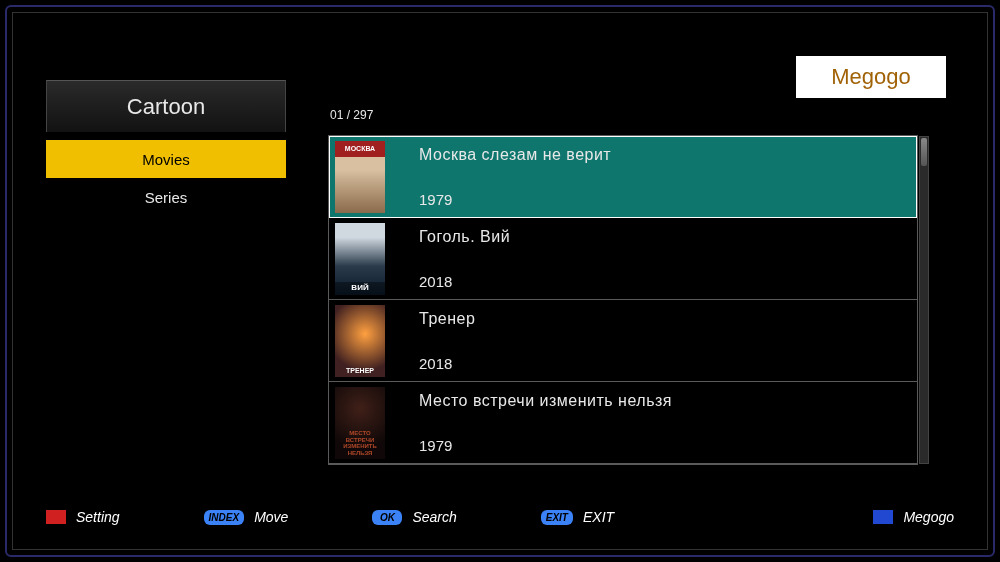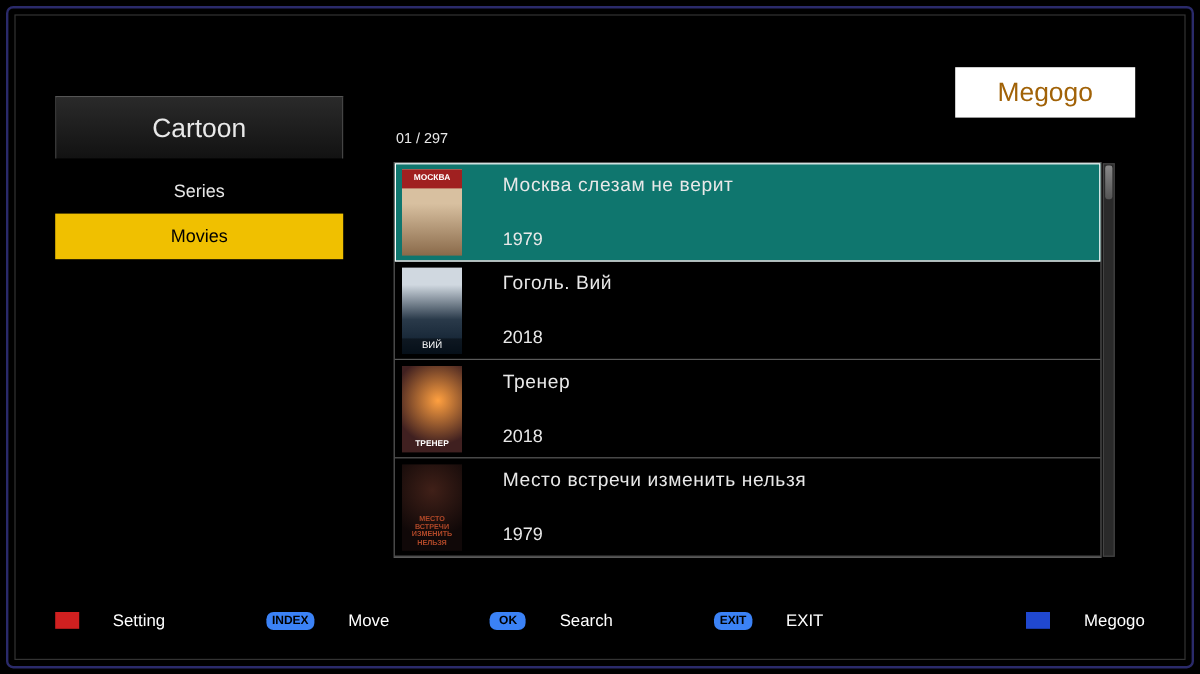--- a/index.html
+++ b/index.html
@@ -113,21 +113,21 @@
     font-size: 7px;
     color: #fff;
     text-align: center;
     padding: 2px;
     width: 100%;
     line-height: 1.1;
   }
   .poster1 { background: linear-gradient(#d8c0a0 40%, #8a6a4a); }
   .poster1 .poster-top { position:absolute; top:0; left:0; right:0; height:16px; background:#a02020; color:#fff; font-size:7px; font-weight:bold; display:flex; align-items:center; justify-content:center; }
   .poster2 { background: linear-gradient(#d0d8e0 20%, #2a3a4a 60%, #0a1a2a); }
-  .poster2 .poster-label { background: rgba(0,0,0,0.4); color:#fff; font-weight:normal; font-size:8px; }
+  .poster2 .poster-label { background: rgba(0,0,0,0.4); color:#fff; font-weight:bold; font-size:8px; }
   .poster3 { background: radial-gradient(circle at 60% 40%, #ffa040, #402020 70%); }
   .poster3 .poster-label { color:#fff; font-weight:bold; font-size:7px; }
   .poster4 { background: radial-gradient(circle at 50% 30%, #402018, #100808 70%); }
   .poster4 .poster-label { color:#b04828; font-size:6px; font-weight:bold; }
   .item-info {
     display: flex;
     flex-direction: column;
     justify-content: space-between;
     height: 62px;
     margin-left: 28px;
@@ -165,23 +165,24 @@
     right: 46px;
     bottom: 30px;
     height: 30px;
     display: flex;
     align-items: center;
     gap: 60px;
   }
   .hotkey {
     display: flex;
     align-items: center;
-    gap: 28px;
+    gap: 10px;
     color: #fff;
     font-size: 14px;
+    font-style: italic;
   }
   .hk-box {
     width: 20px;
     height: 14px;
   }
   .hk-red { background: #d02020; }
   .hk-blue { background: #2048d0; }
   .hk-badge {
     background: #3b82f6;
     color: #000;
@@ -198,22 +199,22 @@
 <body>
 
 <div class="outer-border"></div>
 <div class="inner-border"></div>
 
 <div class="brand-box">Megogo</div>
 
 <div class="category-header">Cartoon</div>
 
 <div class="sidebar">
+  <div class="sidebar-item selected">Movies</div>
   <div class="sidebar-item">Series</div>
-  <div class="sidebar-item selected">Movies</div>
 </div>
 
 <div class="counter">01 / 297</div>
 
 <div class="list-area">
   <div class="list-item selected">
     <div class="poster poster1">
       <div class="poster-top">МОСКВА</div>
     </div>
     <div class="item-info">

